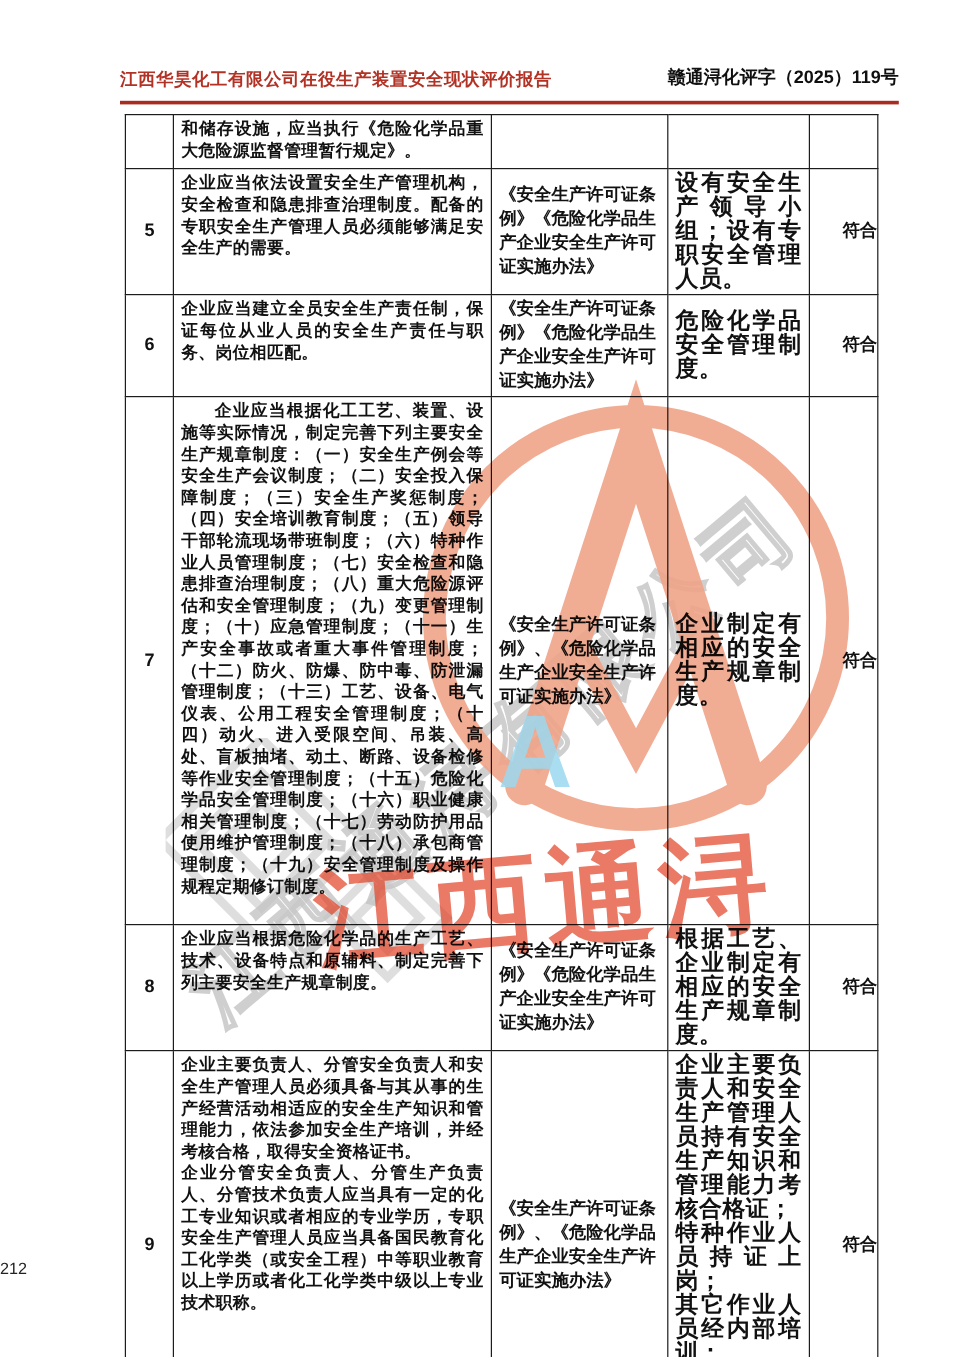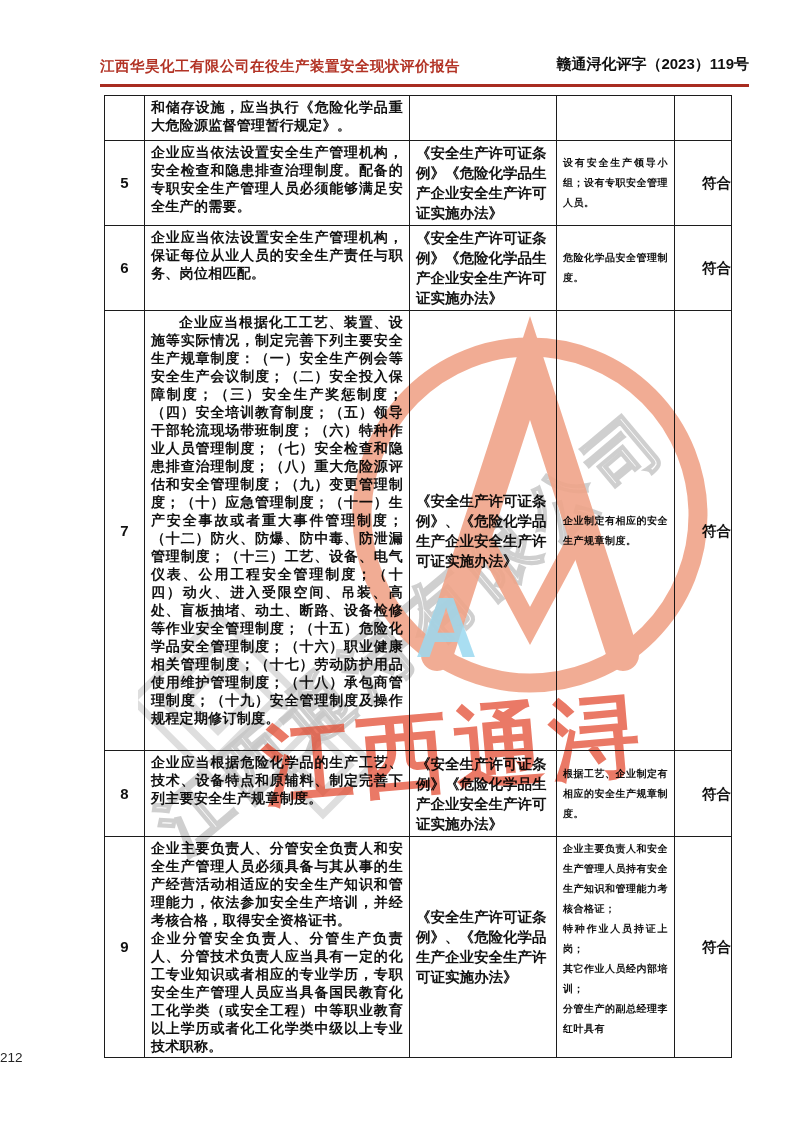--- a/index.html
+++ b/index.html
@@ -54,21 +54,21 @@
     white-space:pre-line;
     letter-spacing:0.3px;
   }
   .doc-table td.c-content.indent{text-indent:2em;}
   .doc-table td.c-basis{
     vertical-align:middle;
     line-height:20px;font-size:14.5px;
   }
   .doc-table td.c-finding{
     vertical-align:middle;text-align:justify;
-    white-space:pre-line;line-height:20px;font-size:10px;
+    white-space:pre-line;line-height:20px;font-size:19px;
     letter-spacing:0.5px;
   }
   .doc-table td.c-finding.v-top{vertical-align:top;}
   .doc-table td.c-concl{
     text-align:right;vertical-align:middle;font-size:14.5px;
     padding:0;
   }
   
   .page-number{
     position:absolute;left:0;right:0;top:1050px;
@@ -104,21 +104,21 @@
     opacity:.8;
   }
   .wm-knot{position:absolute;left:138px;top:615px;opacity:.55;}
 </style>
 </head>
 <body>
 
 <div class="page">
 
   <div class="hdr-title">江西华昊化工有限公司在役生产装置安全现状评价报告</div>
-  <div class="hdr-no">赣通浔化评字（2023）119号</div>
+  <div class="hdr-no">赣通浔化评字（2025）119号</div>
   <div class="hdr-rule"></div>
 
   <table class="doc-table">
     <colgroup>
       <col style="width:40px">
         <col style="width:265px">
         <col style="width:147px">
       <col style="width:118px">
         <col style="width:57px">
     </colgroup>
@@ -132,21 +132,21 @@
       </tr>
       <tr style="height:82px">
         <td class="c-no">5</td>
         <td class="c-content">企业应当依法设置安全生产管理机构，安全检查和隐患排查治理制度。配备的专职安全生产管理人员必须能够满足安全生产的需要。</td>
         <td class="c-basis">《安全生产许可证条例》《危险化学品生产企业安全生产许可证实施办法》</td>
         <td class="c-finding">设有安全生产领导小组；设有专职安全管理人员。</td>
         <td class="c-concl">符合</td>
       </tr>
       <tr style="height:80px">
         <td class="c-no">6</td>
-        <td class="c-content">企业应当依法设置安全生产管理机构，保证每位从业人员的安全生产责任与职务、岗位相匹配。</td>
+        <td class="c-content">企业应当建立全员安全生产责任制，保证每位从业人员的安全生产责任与职务、岗位相匹配。</td>
         <td class="c-basis">《安全生产许可证条例》《危险化学品生产企业安全生产许可证实施办法》</td>
         <td class="c-finding">危险化学品安全管理制度。</td>
         <td class="c-concl">符合</td>
       </tr>
       <tr style="height:440px">
         <td class="c-no">7</td>
         <td class="c-content indent">企业应当根据化工工艺、装置、设施等实际情况，制定完善下列主要安全生产规章制度：（一）安全生产例会等安全生产会议制度；（二）安全投入保障制度；（三）安全生产奖惩制度；（四）安全培训教育制度；（五）领导干部轮流现场带班制度；（六）特种作业人员管理制度；（七）安全检查和隐患排查治理制度；（八）重大危险源评估和安全管理制度；（九）变更管理制度；（十）应急管理制度；（十一）生产安全事故或者重大事件管理制度；（十二）防火、防爆、防中毒、防泄漏管理制度；（十三）工艺、设备、电气仪表、公用工程安全管理制度；（十四）动火、进入受限空间、吊装、高处、盲板抽堵、动土、断路、设备检修等作业安全管理制度；（十五）危险化学品安全管理制度；（十六）职业健康相关管理制度；（十七）劳动防护用品使用维护管理制度；（十八）承包商管理制度；（十九）安全管理制度及操作规程定期修订制度。</td>
         <td class="c-basis">《安全生产许可证条例》、《危险化学品生产企业安全生产许可证实施办法》</td>
         <td class="c-finding">企业制定有相应的安全生产规章制度。</td>
         <td class="c-concl">符合</td>

